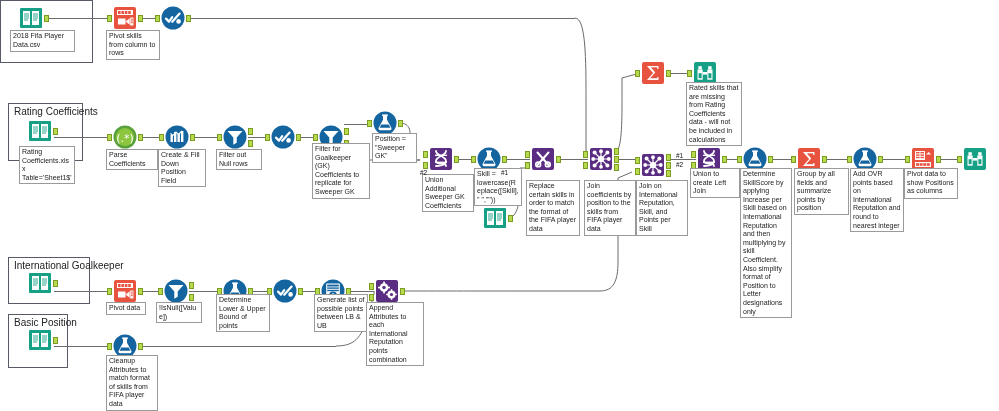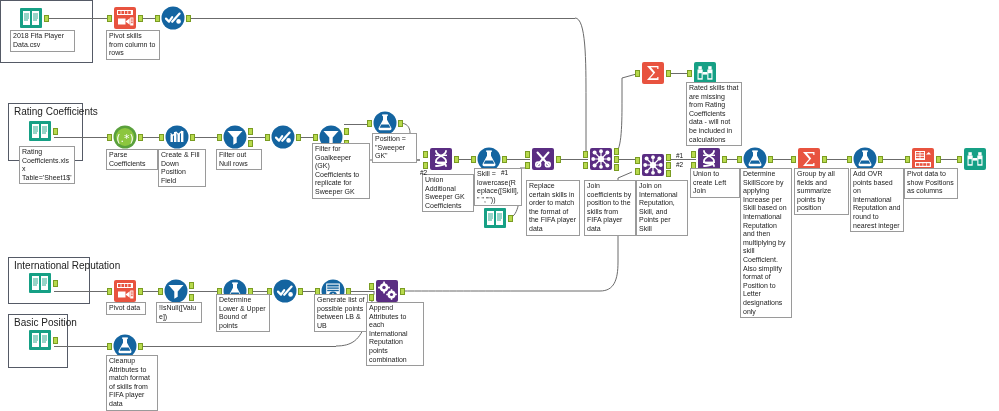--- a/index.html
+++ b/index.html
@@ -36,21 +36,21 @@
 </style>
 </head>
 <body>
 
 <div id="canvas">
     <div class="container" style="left: 0px; top: 0px; width: 93px; height: 63px;"></div>
     <div class="container" style="left: 8px; top: 103px; width: 75px; height: 58px;">
       <div class="container-title">Rating Coefficients</div>
     </div>
     <div class="container" style="left: 8px; top: 257px; width: 82px; height: 47px;">
-      <div class="container-title">International Reputation</div>
+      <div class="container-title">International Goalkeeper</div>
     </div>
     <div class="container" style="left: 8px; top: 314px; width: 60px; height: 54px;">
       <div class="container-title">Basic Position</div>
     </div>
     <div class="wire h" style="left: 45px; top: 18px; width: 67px;"></div>
     <div class="wire h" style="left: 138px; top: 18px; width: 22px;"></div>
     <div class="wire h" style="left: 187px; top: 18px; width: 388px;"></div>
     <div class="wire h" style="left: 54px; top: 137px; width: 58px;"></div>
     <div class="wire h" style="left: 138px; top: 137px; width: 26px;"></div>
     <div class="wire h" style="left: 190px; top: 137px; width: 32px;"></div>

